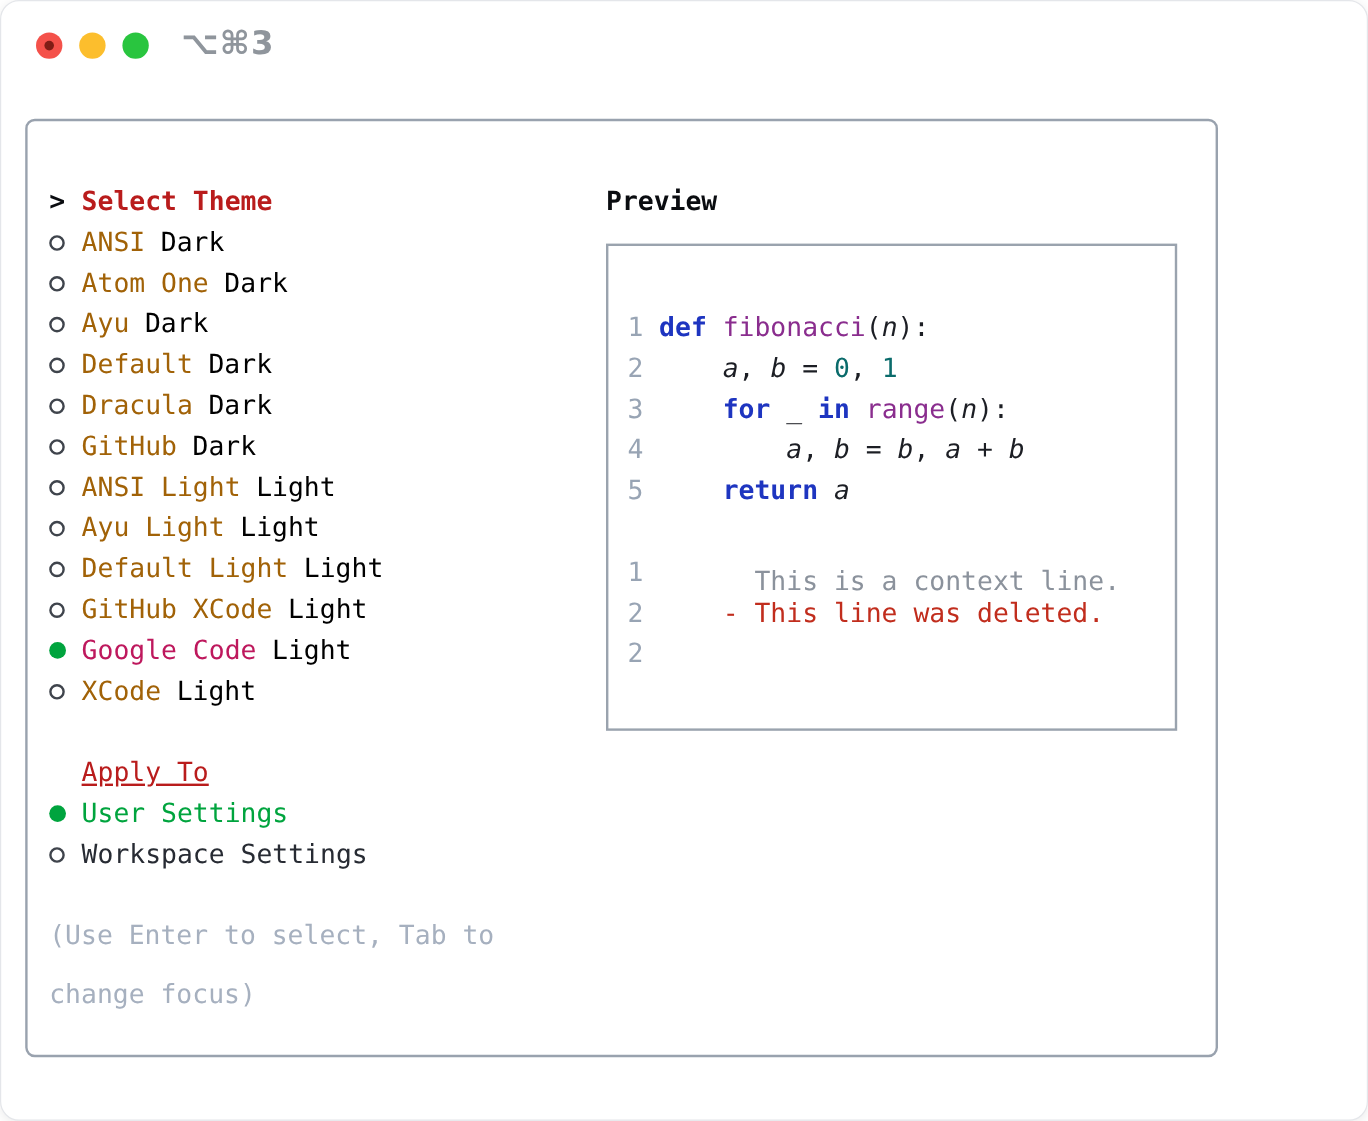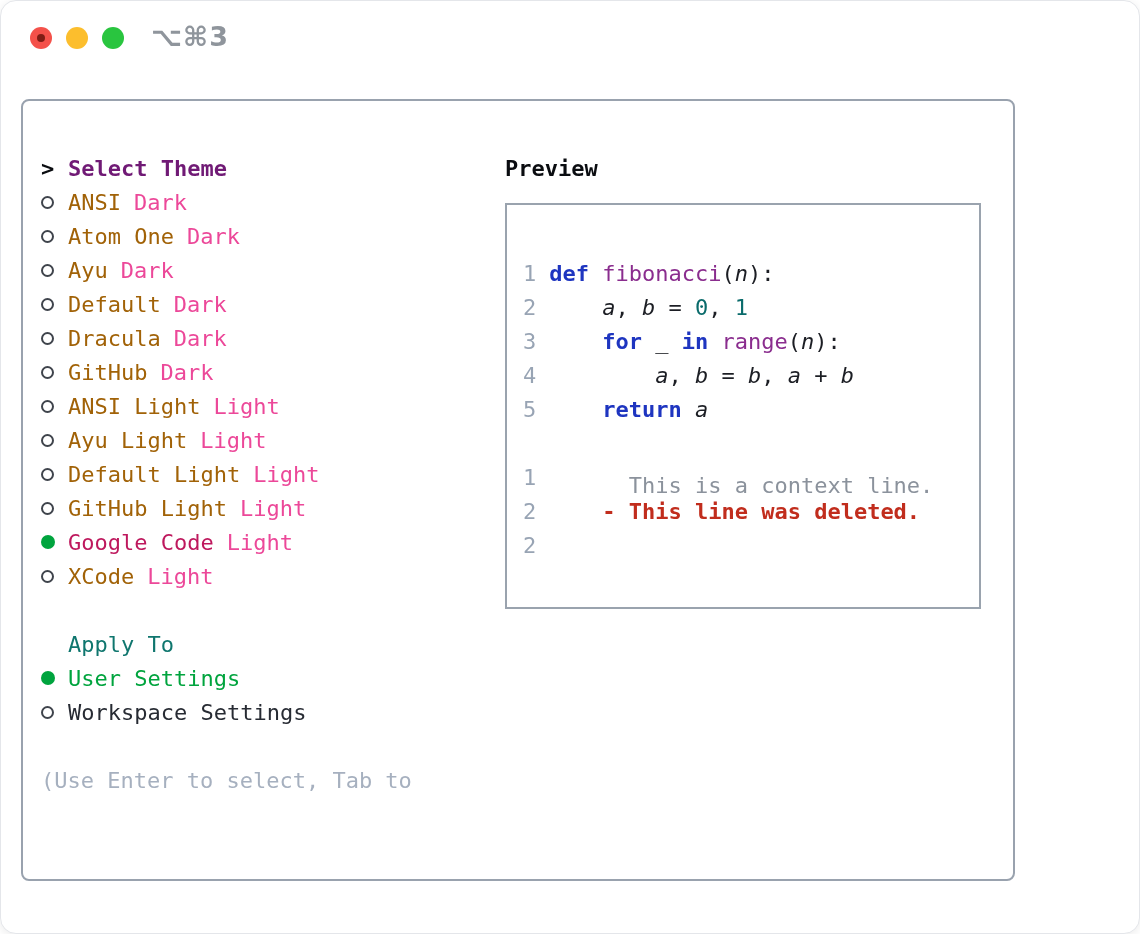--- a/index.html
+++ b/index.html
@@ -38,31 +38,31 @@
     position: absolute; left: 20px; top: 98px; width: 994px; height: 782px;
     border: 2px solid #99a2ae; border-radius: 8px; background: #ffffff;
   }
   .left { position: absolute; left: 18px; top: 50px; width: 440px; }
   .row {
     height: 34px; display: flex; align-items: center;
     font-size: 22px; white-space: pre; color: #272b33;
   }
   .marker-col { width: 27px; flex: 0 0 27px; display: flex; align-items: center; }
   .prompt { font-weight: bold; color: #0a0c10; }
-  .hdr { font-weight: bold; color: #701a75; }
+  .hdr { font-weight: bold; color: #b91c1c; }
   .circle {
     width: 13px; height: 13px; border-radius: 50%;
     border: 2px solid #3f444c; display: inline-block;
   }
   .circle.filled { width: 14px; height: 14px; border: none; background: #00a43e; }
   .theme-name { color: #a16207; }
   .theme-name.selected { color: #be185d; }
-  .variant { color: #ec4899; margin-left: 13px; }
+  .variant { color: #000000; margin-left: 13px; }
   .apply-header-row { margin-top: 34px; }
-  .apply-label { color: #0f766e; }
+  .apply-label { color: #b91c1c; text-decoration: underline; }
   .option-label { color: #272b33; text-align: center; }
   .option-label.selected { color: #00a43e; }
   .hint { margin-top: 34px; color: #a6b0bf; font-size: 22px; }
   .hint div { height: 34px; display: flex; align-items: center; white-space: pre; margin-top: 15px; }
   
   .right { position: absolute; left: 482px; top: 50px; text-align: right; }
   .preview-title {
     height: 34px; display: flex; align-items: center;
     font-size: 22px; font-weight: bold; color: #0a0c10;
   }
@@ -72,21 +72,21 @@
     padding: 51px 0 0 16px; overflow: hidden;
   }
   .pline { height: 34px; font-size: 22px; white-space: pre; display: flex; align-items: center; }
   .ln { color: #98a4b4; margin-right: 13px; }
   .tok-kw  { color: #1e35c0; font-weight: bold; }
   .tok-fn  { color: #8a2d8e; }
   .tok-num { color: #0a6b6b; }
   .tok-pl  { color: #1c1e24; }
   .tok-var { color: #1c1e24; font-style: italic; }
   .diff-context { color: #8b929c; margin-top: 16px; }
-  .diff-deleted { color: #c12d1d; font-weight: bold; }
+  .diff-deleted { color: #c12d1d; }
   .diff-added   { color: #00bd23; }
   .blank-line { height: 34px; }
 </style>
 </head>
 <body>
 
 <div class="window">
   <div class="titlebar">
     <span class="dot red">
         <span class="inner-dot"></span>
@@ -105,36 +105,37 @@
       <div id="theme-list">
           <div class="row"><span class="marker-col"><span class="circle"></span></span><span class="theme-name">ANSI</span><span class="variant">Dark</span></div>
           <div class="row"><span class="marker-col"><span class="circle"></span></span><span class="theme-name">Atom One</span><span class="variant">Dark</span></div>
           <div class="row"><span class="marker-col"><span class="circle"></span></span><span class="theme-name">Ayu</span><span class="variant">Dark</span></div>
           <div class="row"><span class="marker-col"><span class="circle"></span></span><span class="theme-name">Default</span><span class="variant">Dark</span></div>
           <div class="row"><span class="marker-col"><span class="circle"></span></span><span class="theme-name">Dracula</span><span class="variant">Dark</span></div>
           <div class="row"><span class="marker-col"><span class="circle"></span></span><span class="theme-name">GitHub</span><span class="variant">Dark</span></div>
           <div class="row"><span class="marker-col"><span class="circle"></span></span><span class="theme-name">ANSI Light</span><span class="variant">Light</span></div>
           <div class="row"><span class="marker-col"><span class="circle"></span></span><span class="theme-name">Ayu Light</span><span class="variant">Light</span></div>
           <div class="row"><span class="marker-col"><span class="circle"></span></span><span class="theme-name">Default Light</span><span class="variant">Light</span></div>
-          <div class="row"><span class="marker-col"><span class="circle"></span></span><span class="theme-name">GitHub Light</span><span class="variant">Light</span></div>
+          <div class="row"><span class="marker-col"><span class="circle"></span></span><span class="theme-name">GitHub XCode</span><span class="variant">Light</span></div>
           <div class="row"><span class="marker-col"><span class="circle filled"></span></span><span class="theme-name selected">Google Code</span><span class="variant">Light</span></div>
           <div class="row"><span class="marker-col"><span class="circle"></span></span><span class="theme-name">XCode</span><span class="variant">Light</span></div>
         </div>
 
       <div class="row apply-header-row">
         <span class="marker-col"></span>
         <span class="apply-label">Apply To</span>
       </div>
       <div id="apply-list">
           <div class="row"><span class="marker-col"><span class="circle filled"></span></span><span class="option-label selected">User Settings</span></div>
           <div class="row"><span class="marker-col"><span class="circle"></span></span><span class="option-label">Workspace Settings</span></div>
         </div>
 
       <div class="hint">
         <div>(Use Enter to select, Tab to</div>
+        <div>change focus)</div>
       </div>
     </div>
 
     <div class="right">
       <div class="preview-title">Preview</div>
       <div class="preview-box">
         <div id="code-lines">
             <div class="pline"><span class="ln">1</span><span class="tok-kw">def </span><span class="tok-fn">fibonacci</span><span class="tok-pl">(</span><span class="tok-var">n</span><span class="tok-pl">):</span></div>
             <div class="pline"><span class="ln">2</span><span class="tok-pl">    </span><span class="tok-var">a</span><span class="tok-pl">, </span><span class="tok-var">b</span><span class="tok-pl"> = </span><span class="tok-num">0</span><span class="tok-pl">, </span><span class="tok-num">1</span></div>
             <div class="pline"><span class="ln">3</span><span class="tok-pl">    </span><span class="tok-kw">for</span><span class="tok-pl"> _ </span><span class="tok-kw">in</span><span class="tok-pl"> </span><span class="tok-fn">range</span><span class="tok-pl">(</span><span class="tok-var">n</span><span class="tok-pl">):</span></div>

